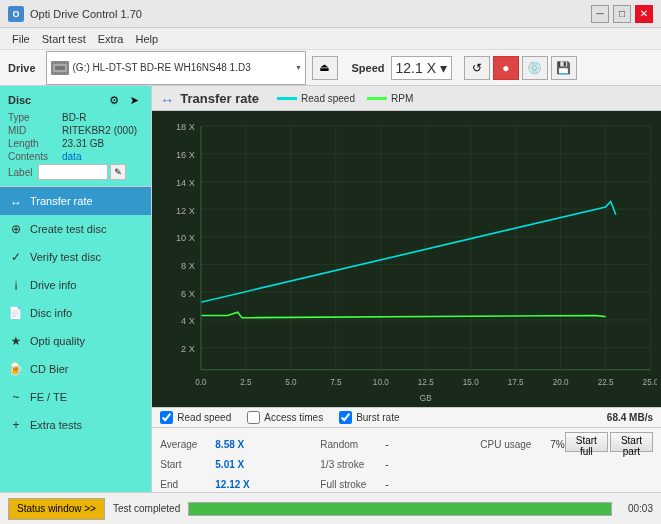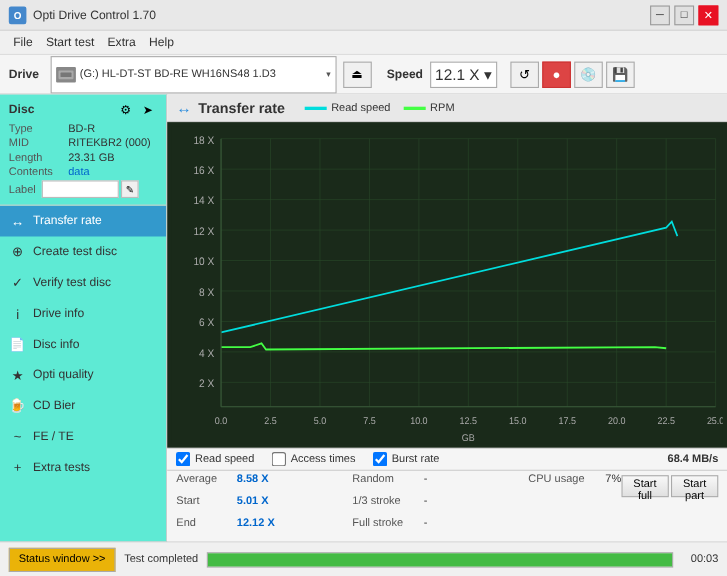--- a/index.html
+++ b/index.html
@@ -81,21 +81,21 @@
     
     .status-bar { background: #f0f0f0; height: 32px; border-top: 1px solid #ccc; display: flex; align-items: center; padding: 0 8px; gap: 8px; }
     .status-window-btn { border: 1px solid #aaa; background: #eab308; padding: 2px 8px; font-size: 10px; cursor: pointer; height: 22px; }
     .progress-track { flex: 1; height: 14px; background: white; border: 1px solid #aaa; }
     .progress-fill { height: 100%; background: #44bb44; width: 100%; }
     .status-time { font-size: 10px; color: #333; margin-left: 8px; }
     .status-text { font-size: 10px; color: #333; }
 
     
     svg.chart-svg { width: 100%; height: 100%; }
-    .stat-entry { display: flex; align-items: flex-start; height: 20px; }
+    .stat-entry { display: flex; align-items: flex-end; height: 20px; }
   </style>
 </head>
 <body>
 
 <div class="title-bar">
   <div class="title-bar-left">
     <div class="title-icon">O</div>
     <span class="title-text">Opti Drive Control 1.70</span>
   </div>
   <div class="title-controls">

